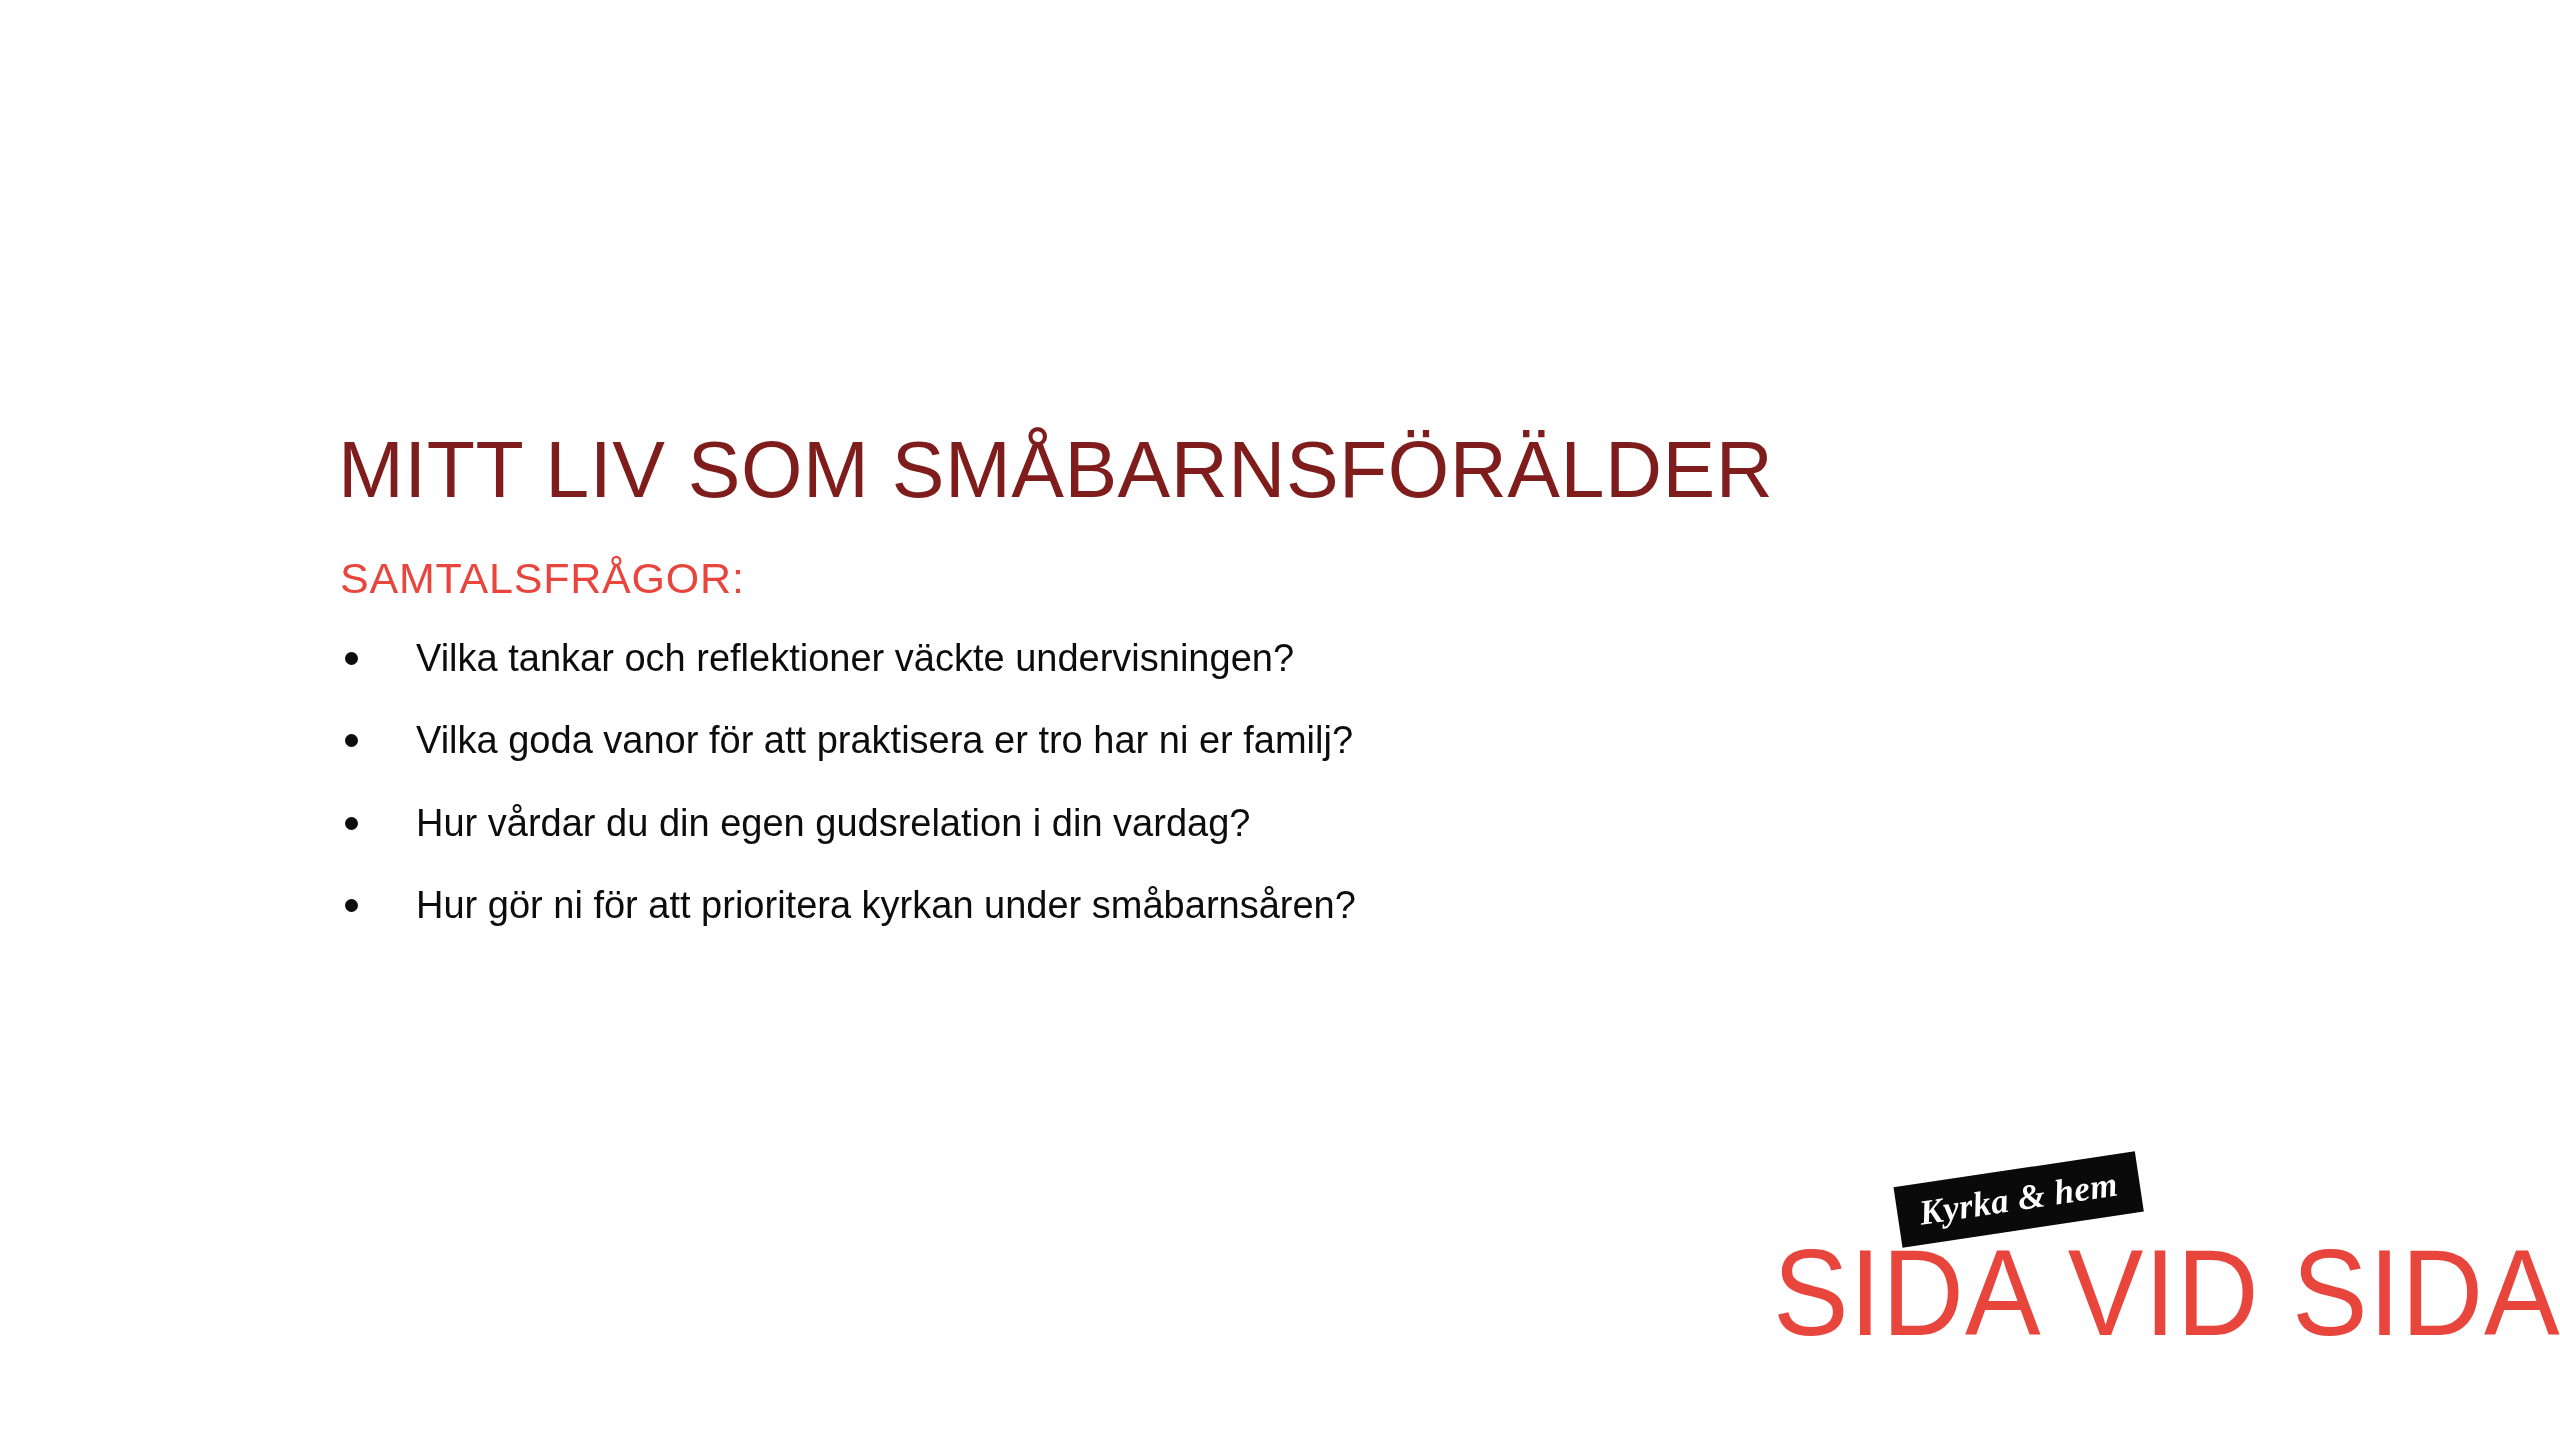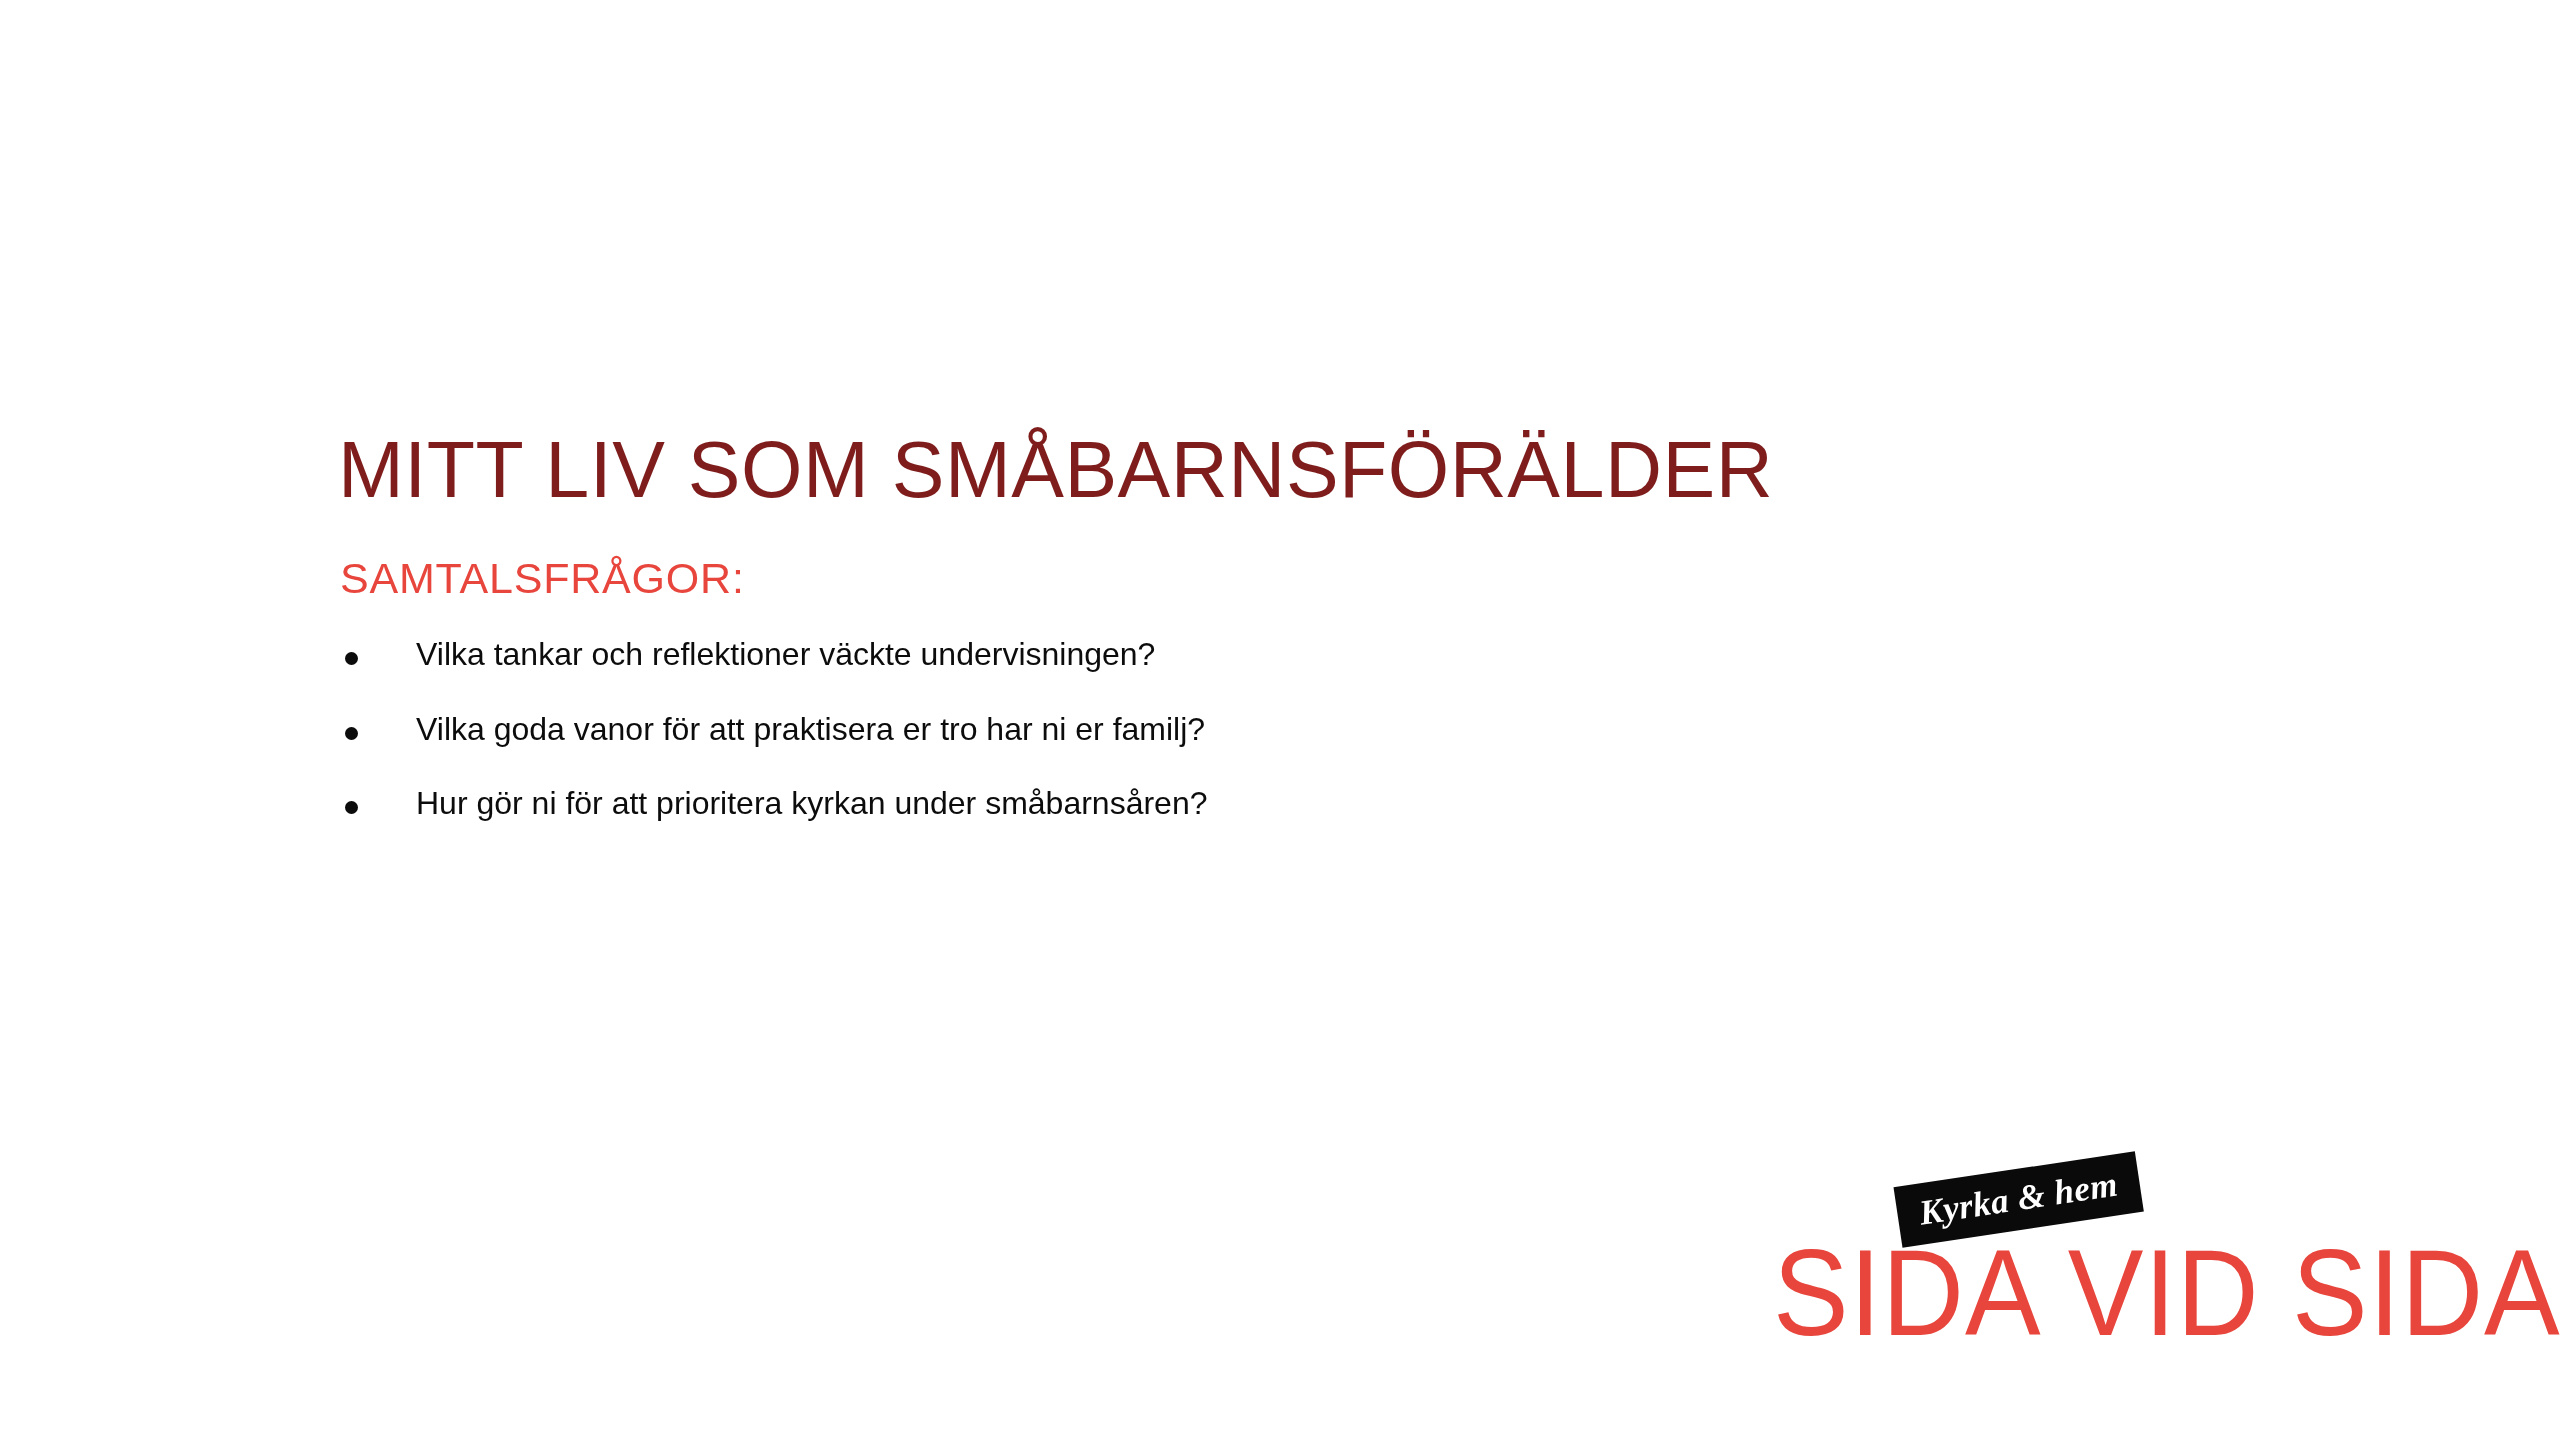--- a/index.html
+++ b/index.html
@@ -57,21 +57,21 @@
     list-style: none;
     margin: 34px 0 0 0;
     padding: 0;
   }
 
   #questions-list li {
     position: relative;
     padding-left: 78px;
     margin-bottom: 33px;
     font-family: "Liberation Sans", sans-serif;
-    font-size: 32px;
+    font-size: 38px;
     font-weight: 400;
     line-height: 1.30;
     color: #0c0c0c;
     white-space: nowrap;
   }
 
   #questions-list li:last-child {
     margin-bottom: 1px;
   }
 
@@ -143,20 +143,24 @@
       <li>
         <span class="bullet-dot"></span>
         <span>Vilka tankar och reflektioner väckte undervisningen?</span>
       </li>
 
       <li>
         <span class="bullet-dot"></span>
         <span>Vilka goda vanor för att praktisera er tro har ni er familj?</span>
       </li>
 
+      <li>
+        <span class="bullet-dot"></span>
+        <span>Hur vårdar du din egen gudsrelation i din vardag?</span>
+      </li>
 
       <li>
         <span class="bullet-dot"></span>
         <span>Hur gör ni för att prioritera kyrkan under småbarnsåren?</span>
       </li>
 
     </ul>
   </div>
 
   <div id="logo">

